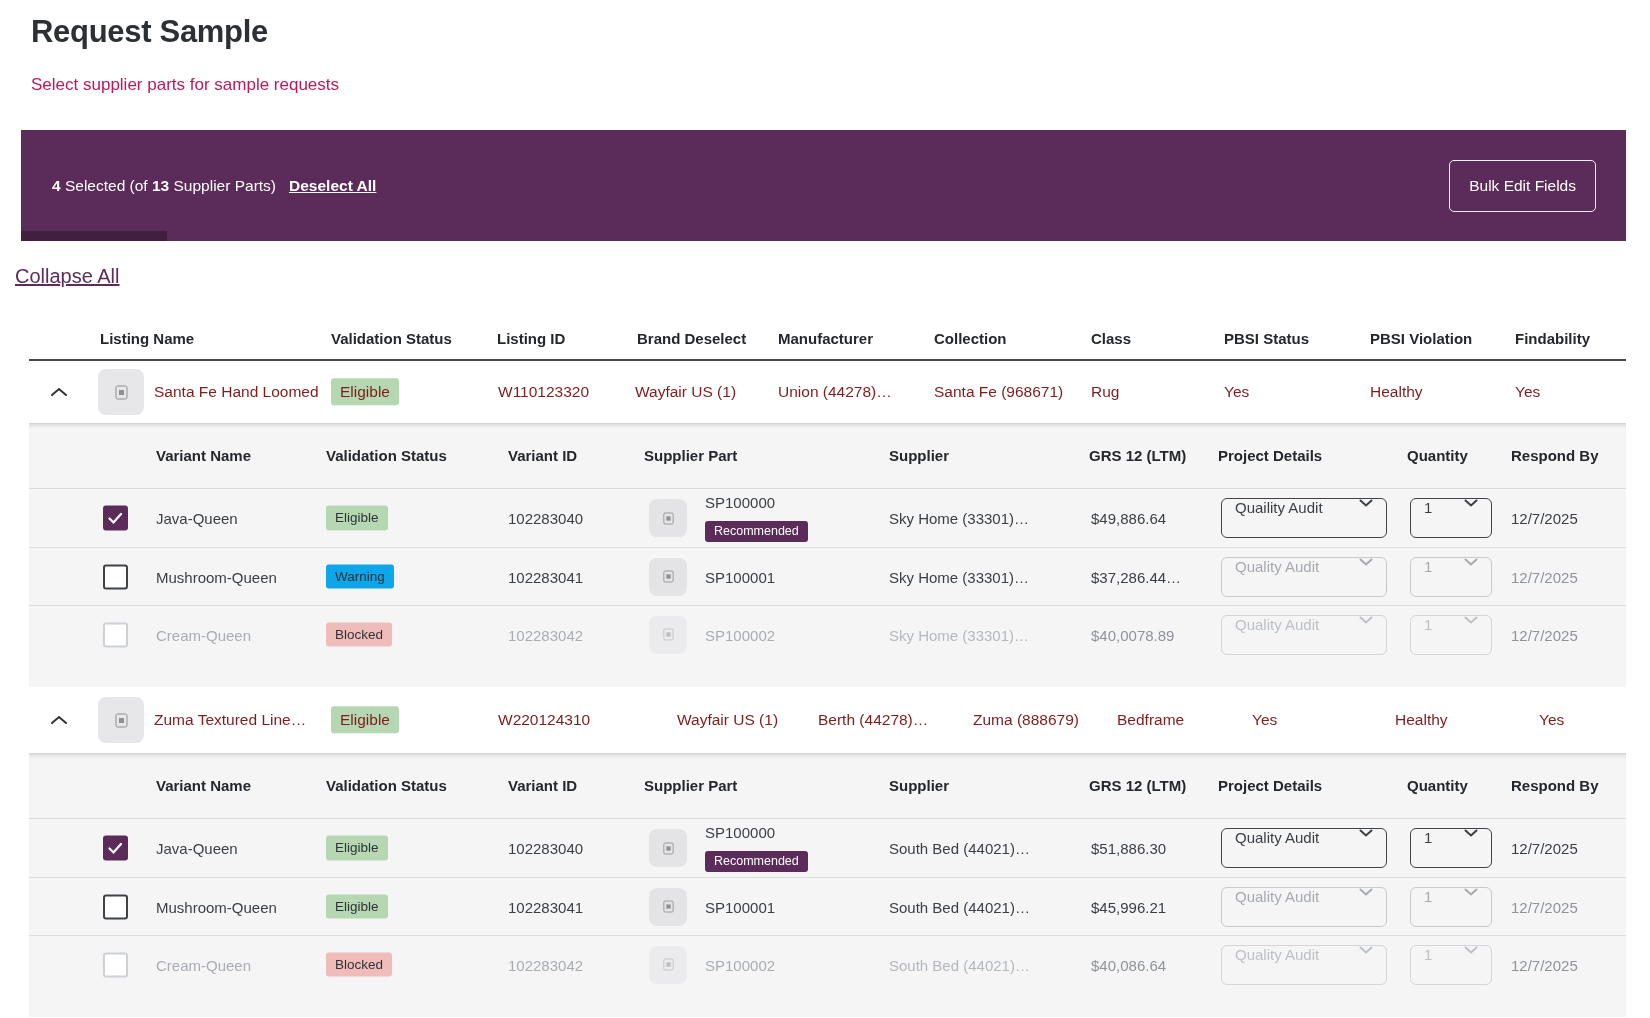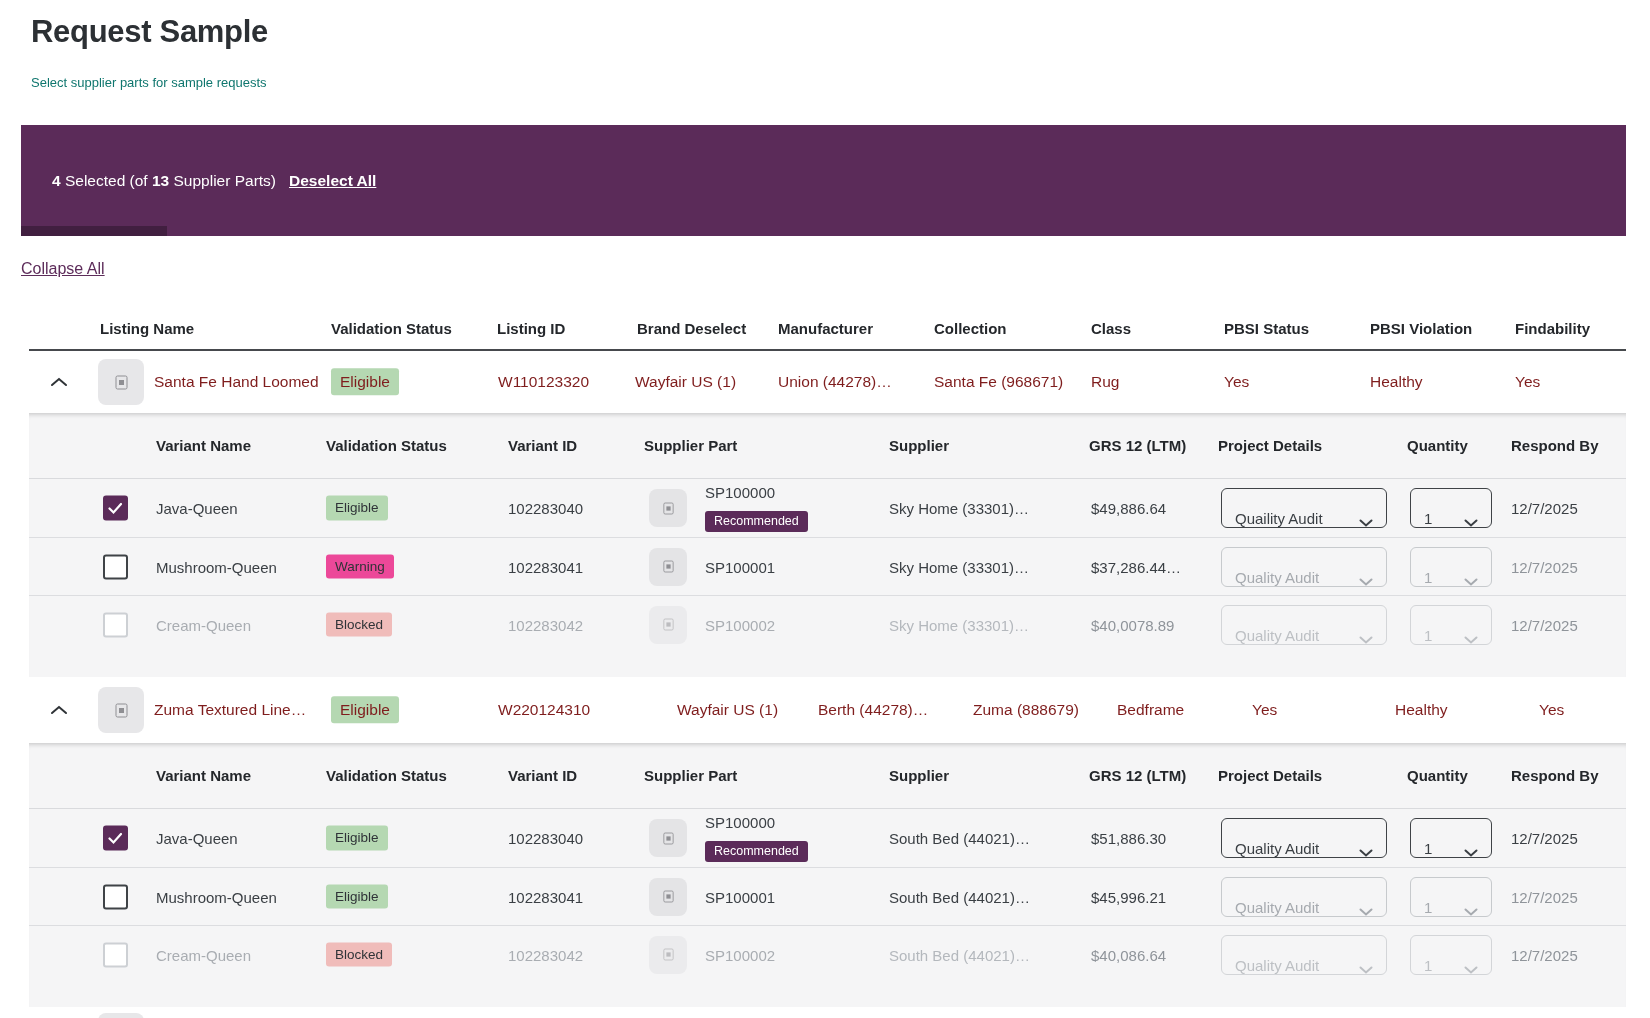--- a/index.html
+++ b/index.html
@@ -1,33 +1,33 @@
 <!DOCTYPE html>
 <html><head>
 <meta charset="utf-8">
 <style>
   * { margin:0; padding:0; box-sizing:border-box; }
   html,body { width:1650px; height:1018px; overflow:hidden; background:#fff;
     font-family:"Liberation Sans","DejaVu Sans",sans-serif; color:#3a3f44; font-size:15px; }
 
   .page-title { font-size:31px; font-weight:800; letter-spacing:-0.3px; color:#2c3034; margin:14px 0 0 31px; }
-  .page-sub { font-size:13px; color:#0f766e; margin:25px 0 12px 31px; }
+  .page-sub { font-size:17px; color:#be185d; margin:25px 0 12px 31px; }
 
   
   .banner { position:relative; margin:35px 0 0 21px; width:1605px; height:111px; background:#5b2b59;
     display:flex; align-items:center; padding:0 30px 0 31px; color:#fff; }
   .banner .sel-text { display:flex; align-items:center; font-size:15.5px; white-space:pre; }
   .banner .b { font-weight:700; }
   .deselect { color:#fff; font-weight:600; text-decoration:underline; margin-left:13px; cursor:pointer; }
   .bulk-btn { margin-left:auto; height:52px; padding:0 19px; background:transparent; cursor:pointer;
     border:1px solid rgba(255,255,255,.92); border-radius:5px; color:#fff; font-size:15.5px;
     font-family:inherit; }
   .hthumb { position:absolute; left:0; bottom:0; width:146px; height:10px; background:rgba(0,0,0,.28); }
 
-  .collapse-link { display:inline-block; margin:24px 0 0 21px; color:#5d2c5a; font-size:16px;
+  .collapse-link { display:inline-block; margin:24px 0 0 15px; color:#5d2c5a; font-size:20px;
     text-decoration:underline; cursor:pointer; }
 
   
   .tbl { position:relative; margin:28px 0 0 29px; width:1597px; }
   .lhead { position:relative; height:45px; border-bottom:2px solid #46494d; }
   .lhead span { position:absolute; bottom:12px; font-weight:700; font-size:15px; color:#24272b; white-space:nowrap; }
   .lh0{left:71px}.lh1{left:302px}.lh2{left:468px}.lh3{left:608px}.lh4{left:749px}
   .lh5{left:905px}.lh6{left:1062px}.lh7{left:1195px}.lh8{left:1341px}.lh9{left:1486px}
 
   
@@ -38,21 +38,21 @@
   .ph { background:#e7e7e9; border-radius:8px; display:flex; align-items:center; justify-content:center; }
   .ph.big { position:absolute; left:69px; top:50%; transform:translateY(-50%); width:46px; height:46px; }
   .pname{left:125px}.pbadge{left:302px}.plid{left:469px}.pbrand{left:606px}.pmanu{left:749px}
   .pcoll{left:905px}.pclass{left:1062px}.ppbsi{left:1195px}.pviol{left:1341px}.pfind{left:1486px}
   .p2 .pbrand{left:648px}.p2 .pmanu{left:789px}.p2 .pcoll{left:944px}.p2 .pclass{left:1088px}
   .p2 .ppbsi{left:1223px}.p2 .pviol{left:1366px}.p2 .pfind{left:1510px}
 
   
   .badge { display:inline-block; padding:4px 9px; border-radius:3px; font-size:13.5px; color:#2f3337; line-height:1.25; }
   .eligible { background:#b5d8b2; }
-  .warning  { background:#ec4899; }
+  .warning  { background:#0ea5e9; }
   .blocked  { background:#f0bcba; }
   .rec { background:#5b2b59; color:#fff; font-size:12.5px; padding:3px 9px; border-radius:3px; line-height:1.2; }
 
   
   .sub { position:relative; background:#f5f5f6; box-shadow:inset 0 5px 5px -4px rgba(0,0,0,.22); padding:22px 0 24px; }
   .shead { position:relative; height:44px; border-bottom:1px solid #d9dadd; }
   .shead span { position:absolute; top:2px; font-weight:700; font-size:15px; color:#24272b; white-space:nowrap; }
   .sh0{left:127px}.sh1{left:297px}.sh2{left:479px}.sh3{left:615px}.sh4{left:860px}
   .sh5{left:1060px}.sh6{left:1189px}.sh7{left:1378px}.sh8{left:1482px}
 
@@ -64,21 +64,21 @@
   .vsp{left:676px; display:flex; flex-direction:column; align-items:flex-start; gap:10px;}
   .vsup{left:860px}.vgrs{left:1062px}.vdate{left:1482px}
 
   .cb { position:absolute; left:74px; top:50%; transform:translateY(-50%); width:25px; height:25px;
     border:2px solid #3f4347; border-radius:3px; background:#fff; cursor:pointer;
     display:flex; align-items:center; justify-content:center; }
   .cb.checked { background:#5b2b59; border-color:#5b2b59; }
   .cb.off { border-color:#cdd0d4; cursor:default; }
 
   .dd { position:absolute; top:50%; transform:translateY(-50%); height:40px; border:1.6px solid #3f4347;
-    border-radius:6px; display:flex; align-items:flex-end; justify-content:space-between;
+    border-radius:6px; display:flex; align-items:flex-start; justify-content:space-between;
     padding:0 13px; color:#3a3f44; cursor:pointer; background:transparent; }
   .vdd { left:1192px; width:166px; }
   .vqty { left:1381px; width:82px; }
   .dd.dis  { border-color:#c7cacd; color:#a6aaaf; cursor:default; }
   .dd.dis2 { border-color:#d3d5d8; color:#bdc0c4; cursor:default; }
   .dd svg { flex:none; margin-left:8px; }
 
   .date-dim { color:#8f949a; }
   
   .vrow.off .vname, .vrow.off .vvid, .vrow.off .vsp .spid { color:#a9adb2; }
@@ -92,20 +92,21 @@
 </head>
 <body>
 
 
 
 <h1 class="page-title">Request Sample</h1>
 <p class="page-sub">Select supplier parts for sample requests</p>
 
 <div class="banner">
   <div class="sel-text"><span class="b">4</span><span> Selected (of </span><span class="b">13</span><span> Supplier Parts)</span><a class="deselect">Deselect All</a></div>
+  <button class="bulk-btn">Bulk Edit Fields</button>
   <div class="hthumb"></div>
 </div>
 
 <a class="collapse-link">Collapse All</a>
 
 <div class="tbl">
 
   <div class="lhead">
     <span class="lh0">Listing Name</span>
     <span class="lh1">Validation Status</span>

